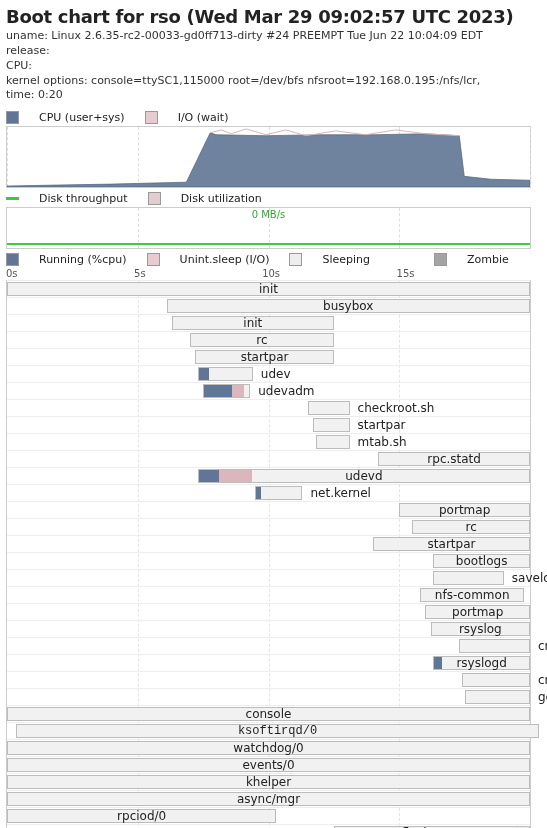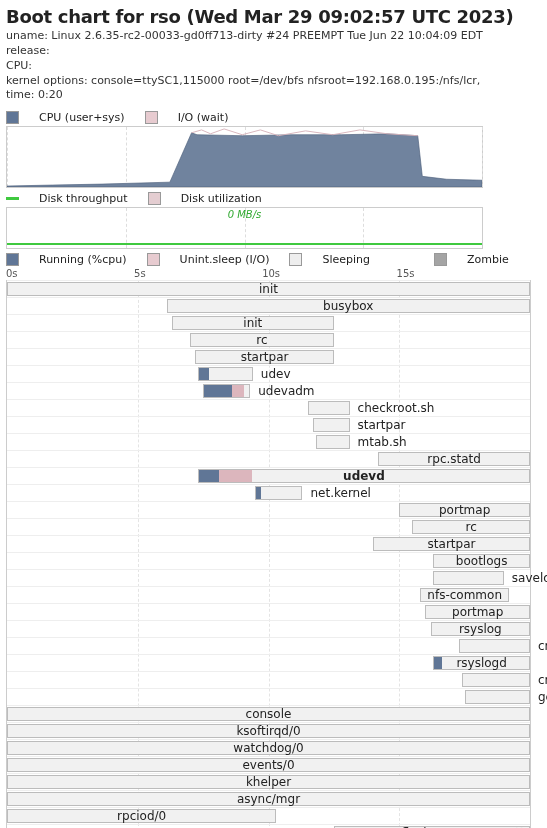--- a/index.html
+++ b/index.html
@@ -32,23 +32,22 @@
   .sw-thru  { background:#3fc93f; width:13px; height:3px; border:none;}
   .sw-util  { background:#e4cdd1; border-color:#d0a8af;}
   .sw-run   { background:#607696; border-color:#4c5e79;}
   .sw-unint { background:#e7cbd0; border-color:#d0a8af;}
   .sw-sleep { background:#eeeeee; border-color:#ccc;}
   .sw-zomb  { background:#a4a4a4; border-color:#7d7d7d;}
 
   .chart {
     position:relative;
     border:1px solid #ccc;
-    width:477px;
+    width:525px;
     box-sizing:border-box;
-    font-style:italic;
   }
   .chart.cpu { height:62px; background:#fff; }
   .chart.disk { height:42px; background:#fff; margin-bottom:4px;}
   .tickrow { display:flex; justify-content:space-between; font-size:10px; color:#555; width:525px; margin:2px 0 1px 0;}
   .grid { position:absolute; inset:0; }
   .grid .vline { position:absolute; top:0; bottom:0; border-left:1px dashed #ddd; }
 
   .disk-throughput-label { position:absolute; left:50%; top:1px; transform:translateX(-50%); color:#2fa82f; font-size:10px; }
   .disk-line { position:absolute; left:0; right:0; bottom:3px; height:2px; background:#3fc93f; }
 
@@ -194,21 +193,21 @@
       <div class="bar" style="left: 308.57px; width: 33.995px;">
         <div class="label" style="left: 36.995px;">mtab.sh</div>
       </div>
     </div>
     <div class="proc-row">
       <div class="bar" style="left: 371.33px; width: 151.67px;">
         <div class="label center">rpc.statd</div>
       </div>
     </div>
     <div class="proc-row">
-      <div class="bar" style="left: 190.895px; width: 332.105px; font-weight: bold;">
+      <div class="bar" style="left: 190.895px; width: 332.105px;">
         <div class="fill-run" style="left: 0px; width: 19.9263px;"></div>
         <div class="fill-io" style="left: 19.9263px; width: 33.2105px;"></div>
         <div class="label center">udevd</div>
       </div>
     </div>
     <div class="proc-row">
       <div class="bar" style="left: 248.425px; width: 47.07px;">
         <div class="fill-run" style="left: 0px; width: 4.707px;"></div>
         <div class="label" style="left: 50.07px;">net.kernel</div>
       </div>
@@ -232,21 +231,21 @@
       <div class="bar" style="left: 426.245px; width: 96.755px;">
         <div class="label center">bootlogs</div>
       </div>
     </div>
     <div class="proc-row">
       <div class="bar" style="left: 426.245px; width: 70.605px;">
         <div class="label" style="left: 73.605px;">savelog</div>
       </div>
     </div>
     <div class="proc-row">
-      <div class="bar" style="left: 413.17px; width: 89px;">
+      <div class="bar" style="left: 413.17px; width: 104px;">
         <div class="label center">nfs-common</div>
       </div>
     </div>
     <div class="proc-row">
       <div class="bar" style="left: 418.4px; width: 104.6px;">
         <div class="label center">portmap</div>
       </div>
     </div>
     <div class="proc-row">
       <div class="bar" style="left: 423.63px; width: 99.37px;">
@@ -273,21 +272,21 @@
       <div class="bar" style="left: 457.625px; width: 65.375px;">
         <div class="label" style="left: 68.375px;">getty</div>
       </div>
     </div>
     <div class="proc-row">
       <div class="bar" style="left: 0px; width: 523px;">
         <div class="label center">console</div>
       </div>
     </div>
     <div class="proc-row">
-      <div class="bar" style="left: 0px; width: 523px;">
+      <div class="bar" style="left: 9px; width: 523px; font-family: Liberation Mono, monospace;">
         <div class="label center">ksoftirqd/0</div>
       </div>
     </div>
     <div class="proc-row">
       <div class="bar" style="left: 0px; width: 523px;">
         <div class="label center">watchdog/0</div>
       </div>
     </div>
     <div class="proc-row">
       <div class="bar" style="left: 0px; width: 523px;">

